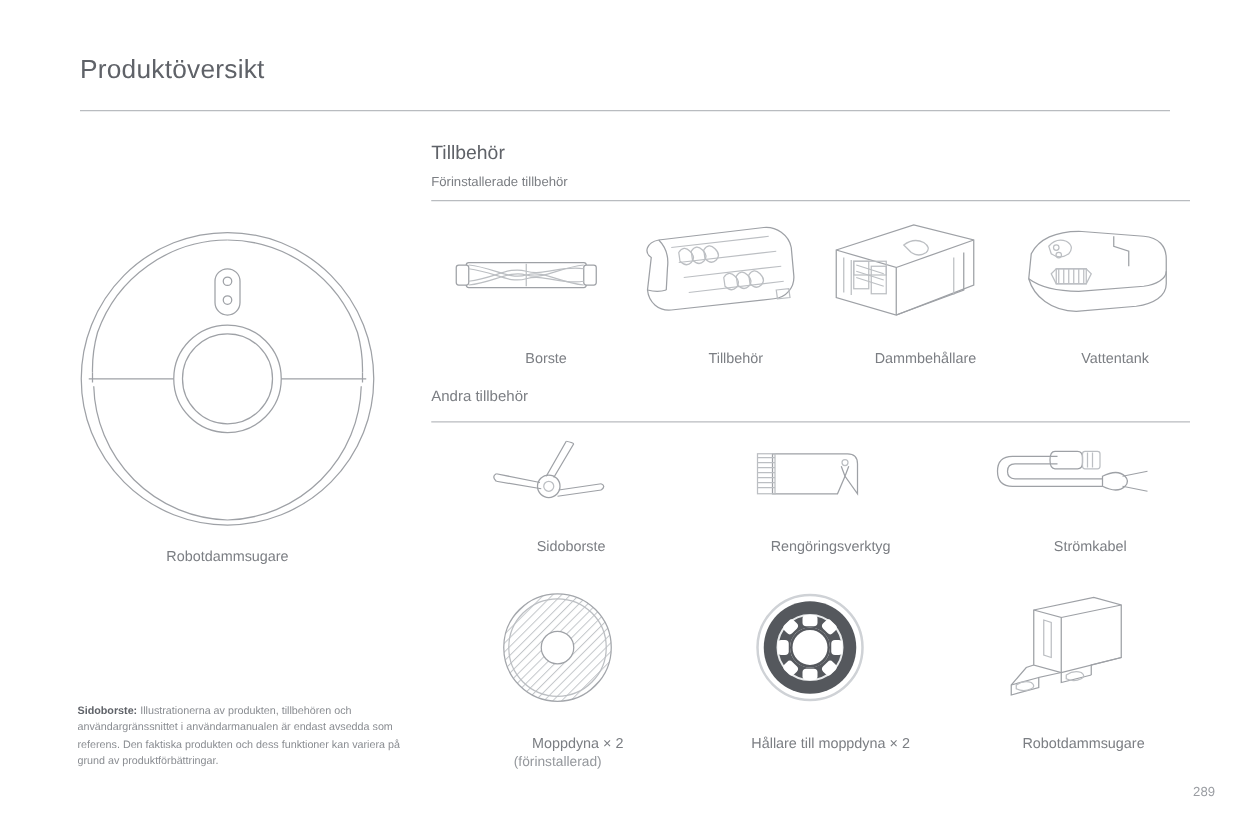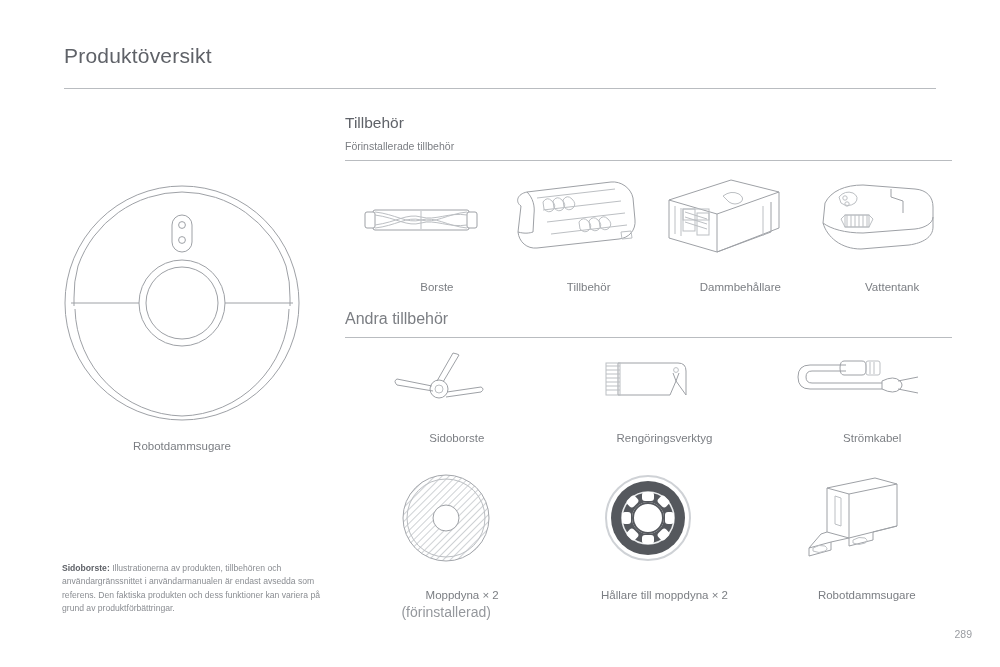--- a/index.html
+++ b/index.html
@@ -37,30 +37,30 @@
   
   .acc-title{
     position:absolute;left:345px;top:114px;font-size:15.5px;color:#5f6268;
   }
   .acc-sub{
     position:absolute;left:345px;top:140px;font-size:10.5px;color:#7b7e83;
   }
   .rule1{position:absolute;left:345px;top:160px;width:607px;height:1px;background:#b9bcc0;}
 
   .acc-sub2{
-    position:absolute;left:345px;top:310px;font-size:16px;color:#7b7e83;
+    position:absolute;left:345px;top:310px;font-size:12px;color:#7b7e83;
   }
   .rule2{position:absolute;left:345px;top:337px;width:607px;height:1px;background:#b9bcc0;}
 
   
   .row{position:absolute;left:345px;width:607px;display:flex;}
   .cell{flex:1;display:flex;flex-direction:column;align-items:center;}
   .art{display:flex;align-items:center;justify-content:center;}
   .cap{font-size:11.5px;color:#7b7e83;text-align:center;line-height:1.25;margin-left:32px;}
-  .cap-sub{font-size:14px;color:#95989d;text-align:right;margin-top:2px;}
+  .cap-sub{font-size:11px;color:#95989d;text-align:right;margin-top:2px;}
 
   #row1{top:176px;}
   #row1 .art{height:86px;}
   #row1 .cap{margin-top:18px;}
 
   #row2{top:345px;gap:16px;}
   #row2 .art{height:74px;}
   #row2 .cap{margin-top:12px;}
 
   #row3{top:470px;}

